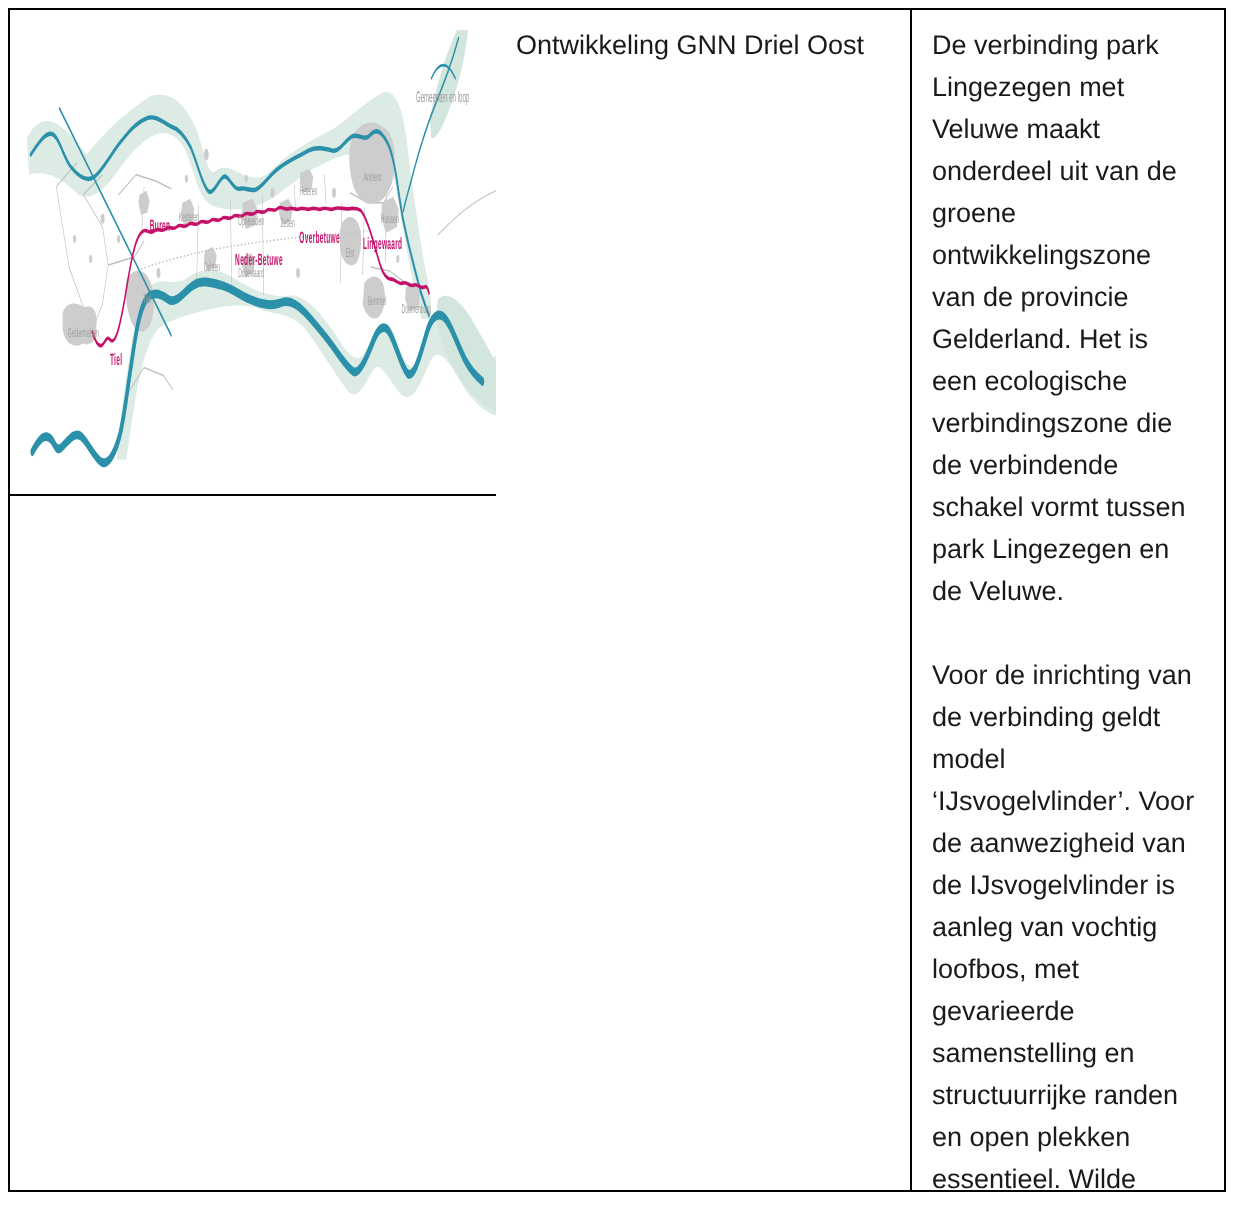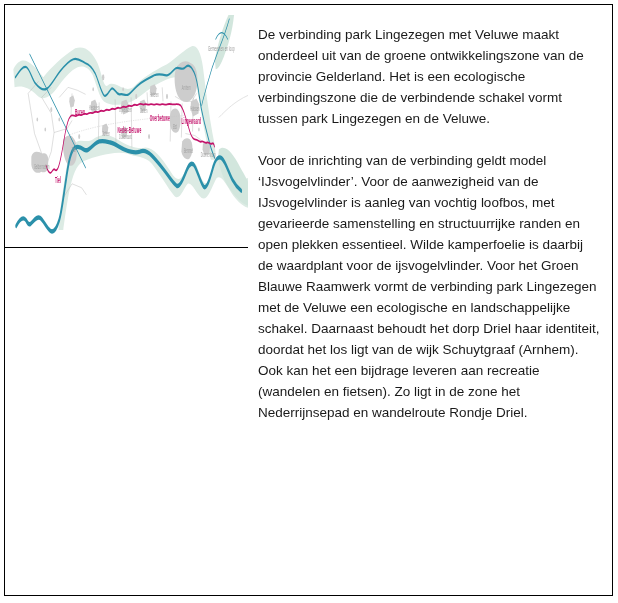--- a/index.html
+++ b/index.html
@@ -18,21 +18,21 @@
   .map-row svg{display:block;width:100%;height:100%;}
   .text-row{flex:1;display:flex;box-sizing:border-box;min-height:0;}
   .cell-left{
     flex:0 0 208px;border-right:1.5px solid #000;box-sizing:border-box;
     padding:7px 10px;font-size:13.5px;line-height:21px;
   }
   .cell-right{
     flex:1;box-sizing:border-box;padding:7px 12px 7px 10px;
     font-size:13.5px;line-height:21px;
   }
-  .cell-right p{margin:12px 0 21px 0;}
+  .cell-right p{margin:0 0 21px 0;}
   .cell-right p:last-child{margin-bottom:0;}
 
   
   .green-zone{fill:var(--green,#dcebe4);stroke:none;}
   .green-zone2{fill:var(--green2,#d2e6dd);stroke:none;}
   .urban{fill:var(--urban,#cdcdcd);stroke:none;}
   .boundary{fill:none;stroke:var(--boundary,#bdbdbd);stroke-width:0.7;}
   .river{fill:none;stroke:var(--river,#2b90aa);stroke-linecap:round;stroke-linejoin:round;}
   .route{fill:none;stroke:var(--route,#c4126b);stroke-width:1.8;stroke-linecap:round;stroke-linejoin:round;}
   .rail{fill:none;stroke:#c4c4c4;stroke-width:0.8;stroke-dasharray:2 2.5;}
@@ -168,20 +168,23 @@
           <text x="513" y="155" class="town-label">Doornenburg</text>
           <text x="192" y="114" class="region-label">Buren</text>
           <text x="137" y="181" class="region-label">Tiel</text>
           <text x="316" y="131" class="region-label">Neder-Betuwe</text>
           <text x="392" y="120" class="region-label">Overbetuwe</text>
           <text x="471" y="123" class="region-label">Lingewaard</text>
         </svg>
     </div>
 
     <div class="text-row">
+      <div class="cell-left">
+        <span>Ontwikkeling GNN Driel Oost</span>
+      </div>
       <div class="cell-right">
         <p>De verbinding park Lingezegen met Veluwe maakt onderdeel uit van de groene ontwikkelingszone van de provincie Gelderland. Het is een ecologische verbindingszone die de verbindende schakel vormt tussen park Lingezegen en de Veluwe.</p>
         <p>Voor de inrichting van de verbinding geldt model ‘IJsvogelvlinder’. Voor de aanwezigheid van de IJsvogelvlinder is aanleg van vochtig loofbos, met gevarieerde samenstelling en structuurrijke randen en open plekken essentieel. Wilde kamperfoelie is daarbij de waardplant voor de ijsvogelvlinder. Voor het Groen Blauwe Raamwerk vormt de verbinding park Lingezegen met de Veluwe een ecologische en landschappelijke schakel. Daarnaast behoudt het dorp Driel haar identiteit, doordat het los ligt van de wijk Schuytgraaf (Arnhem). Ook kan het een bijdrage leveren aan recreatie (wandelen en fietsen). Zo ligt in de zone het Nederrijnsepad en wandelroute Rondje Driel.</p>
       </div>
     </div>
 
   </div>
 </div>
 
 </body></html>

